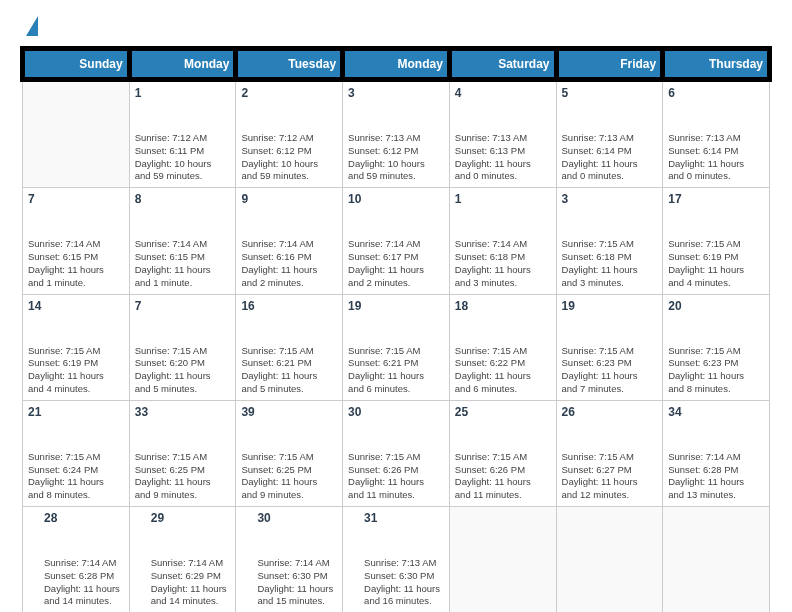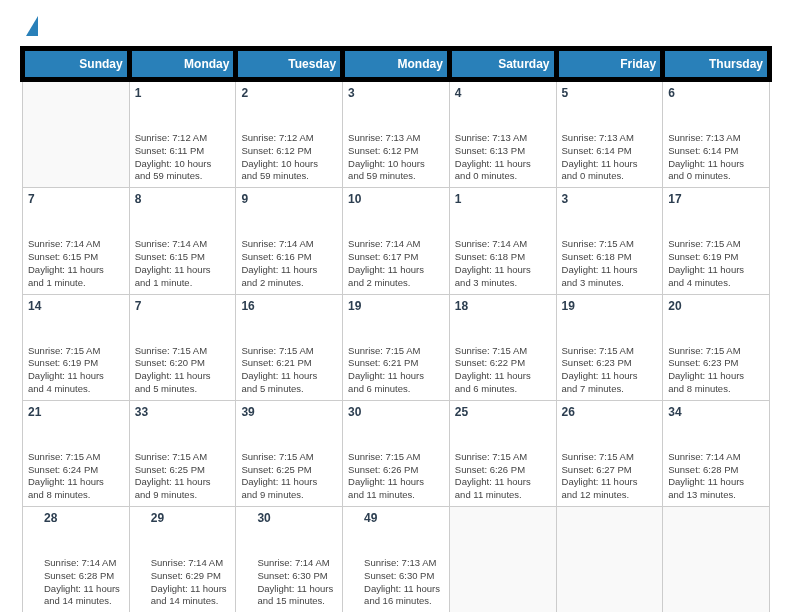--- a/index.html
+++ b/index.html
@@ -354,21 +354,21 @@
 and 14 minutes.</div>
           </td>
           <td>
             <span class="day-number">30</span>
             <div class="day-info" style="white-space: pre-line;">Sunrise: 7:14 AM
 Sunset: 6:30 PM
 Daylight: 11 hours
 and 15 minutes.</div>
           </td>
           <td>
-            <span class="day-number">49</span>
+            <span class="day-number">31</span>
             <div class="day-info" style="white-space: pre-line;">Sunrise: 7:13 AM
 Sunset: 6:30 PM
 Daylight: 11 hours
 and 16 minutes.</div>
           </td>
           <td class="empty-cell"></td>
           <td class="empty-cell"></td>
           <td class="empty-cell"></td>
         </tr>
       </tbody>

